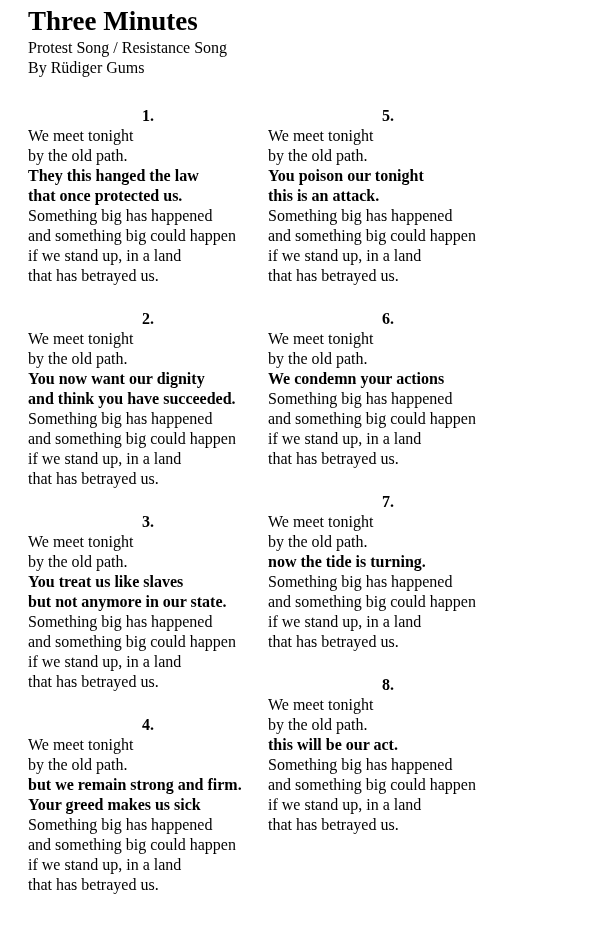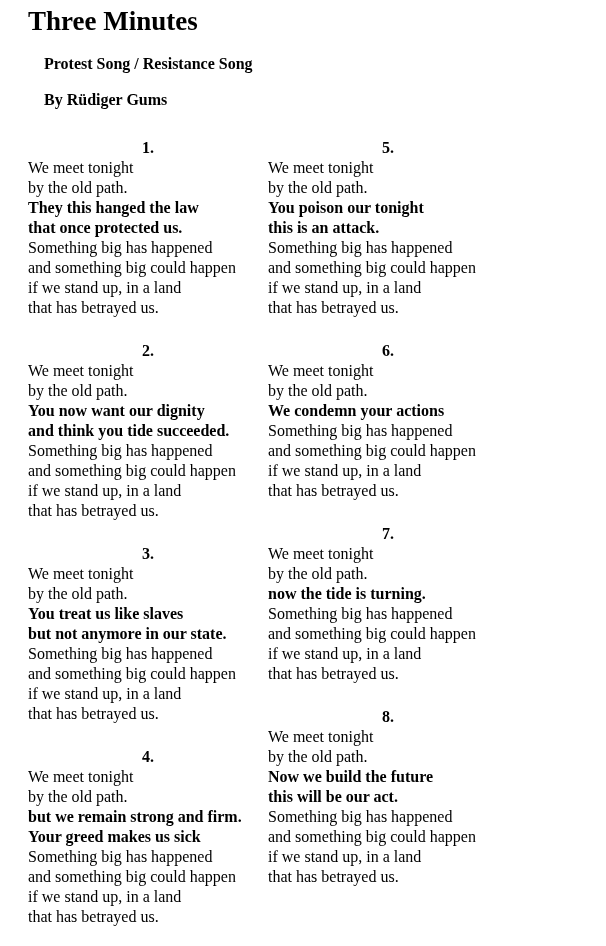--- a/index.html
+++ b/index.html
@@ -20,23 +20,23 @@
     box-sizing: border-box;
     width: 593px;
   }
   .title {
     font-size: 27px;
     line-height: 34px;
     font-weight: bold;
     margin: 0;
   }
   .subtitle, .byline {
-    margin: 16px;
+    margin: 0;
     line-height: 20px;
-    font-weight: bold;
+    font-weight: normal;
   }
   .columns {
     display: flex;
     margin-top: 28px;
   }
   .column {
     width: 240px;
     flex: 0 0 240px;
   }
   .verse {
@@ -78,21 +78,21 @@
         <div class="line">and something big could happen</div>
         <div class="line">if we stand up, in a land</div>
         <div class="line">that has betrayed us.</div>
       </div>
 
       <div class="verse">
         <div class="verse-number">2.</div>
         <div class="line">We meet tonight</div>
         <div class="line">by the old path.</div>
         <div class="line bold">You now want our dignity</div>
-        <div class="line bold">and think you tide succeeded.</div>
+        <div class="line bold">and think you have succeeded.</div>
         <div class="line">Something big has happened</div>
         <div class="line">and something big could happen</div>
         <div class="line">if we stand up, in a land</div>
         <div class="line">that has betrayed us.</div>
       </div>
 
       <div class="verse">
         <div class="verse-number">3.</div>
         <div class="line">We meet tonight</div>
         <div class="line">by the old path.</div>
@@ -151,21 +151,20 @@
         <div class="line">Something big has happened</div>
         <div class="line">and something big could happen</div>
         <div class="line">if we stand up, in a land</div>
         <div class="line">that has betrayed us.</div>
       </div>
 
       <div class="verse">
         <div class="verse-number">8.</div>
         <div class="line">We meet tonight</div>
         <div class="line">by the old path.</div>
-        <div class="line bold">Now we build the future</div>
         <div class="line bold">this will be our act.</div>
         <div class="line">Something big has happened</div>
         <div class="line">and something big could happen</div>
         <div class="line">if we stand up, in a land</div>
         <div class="line">that has betrayed us.</div>
       </div>
 
     </div>
 
   </div>

